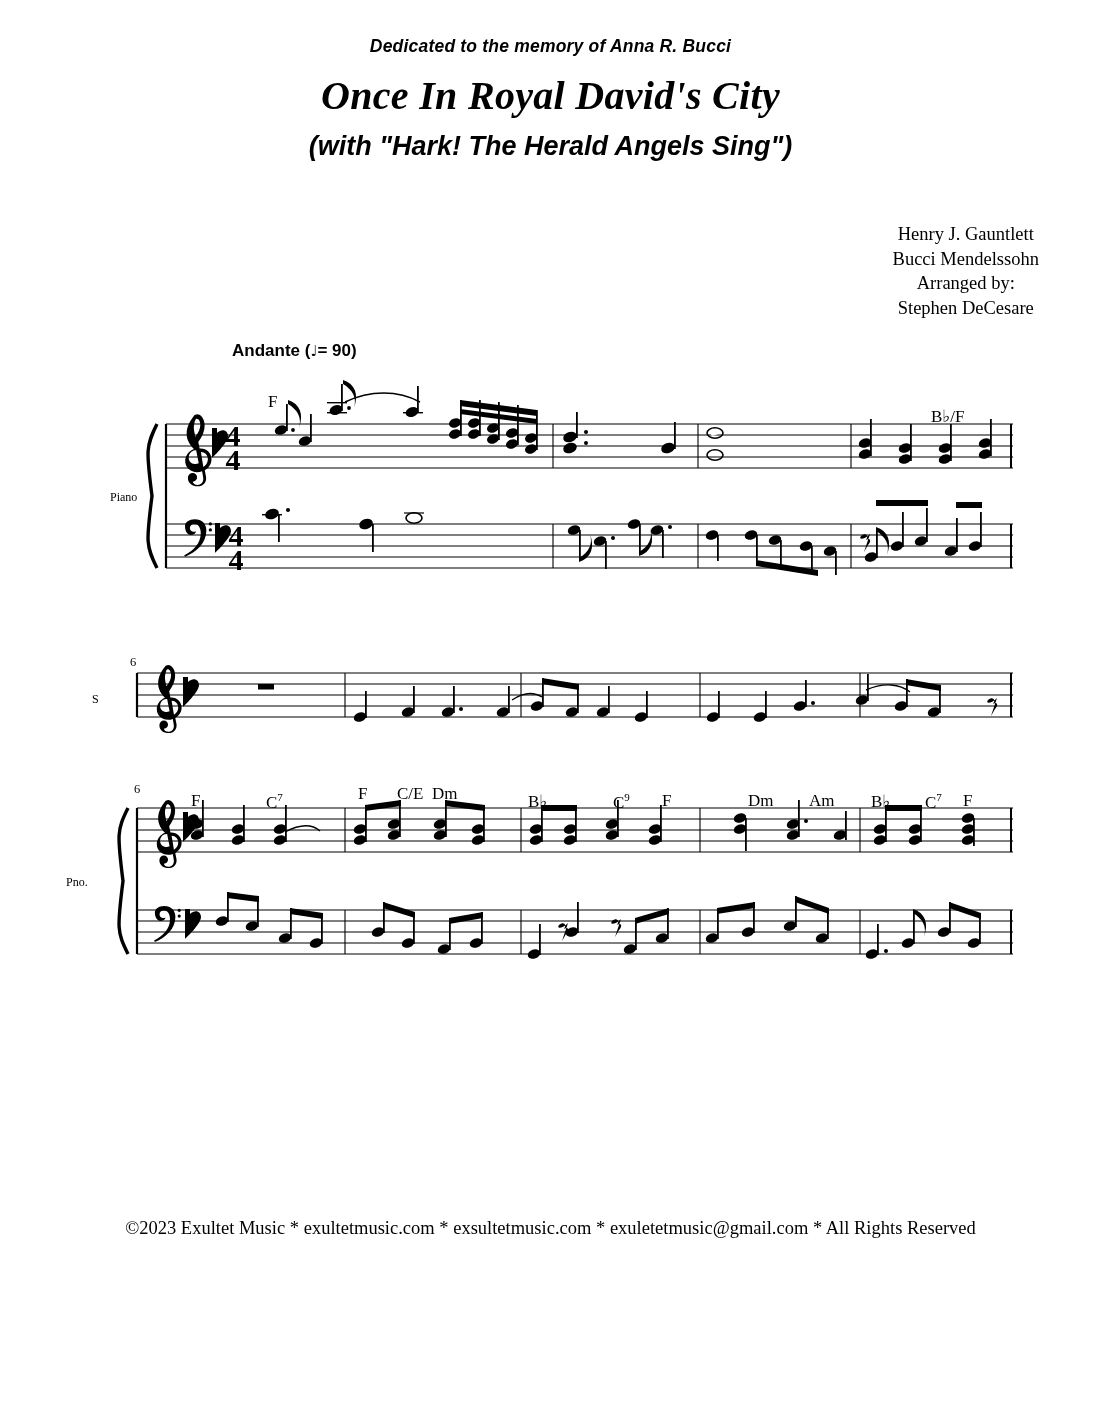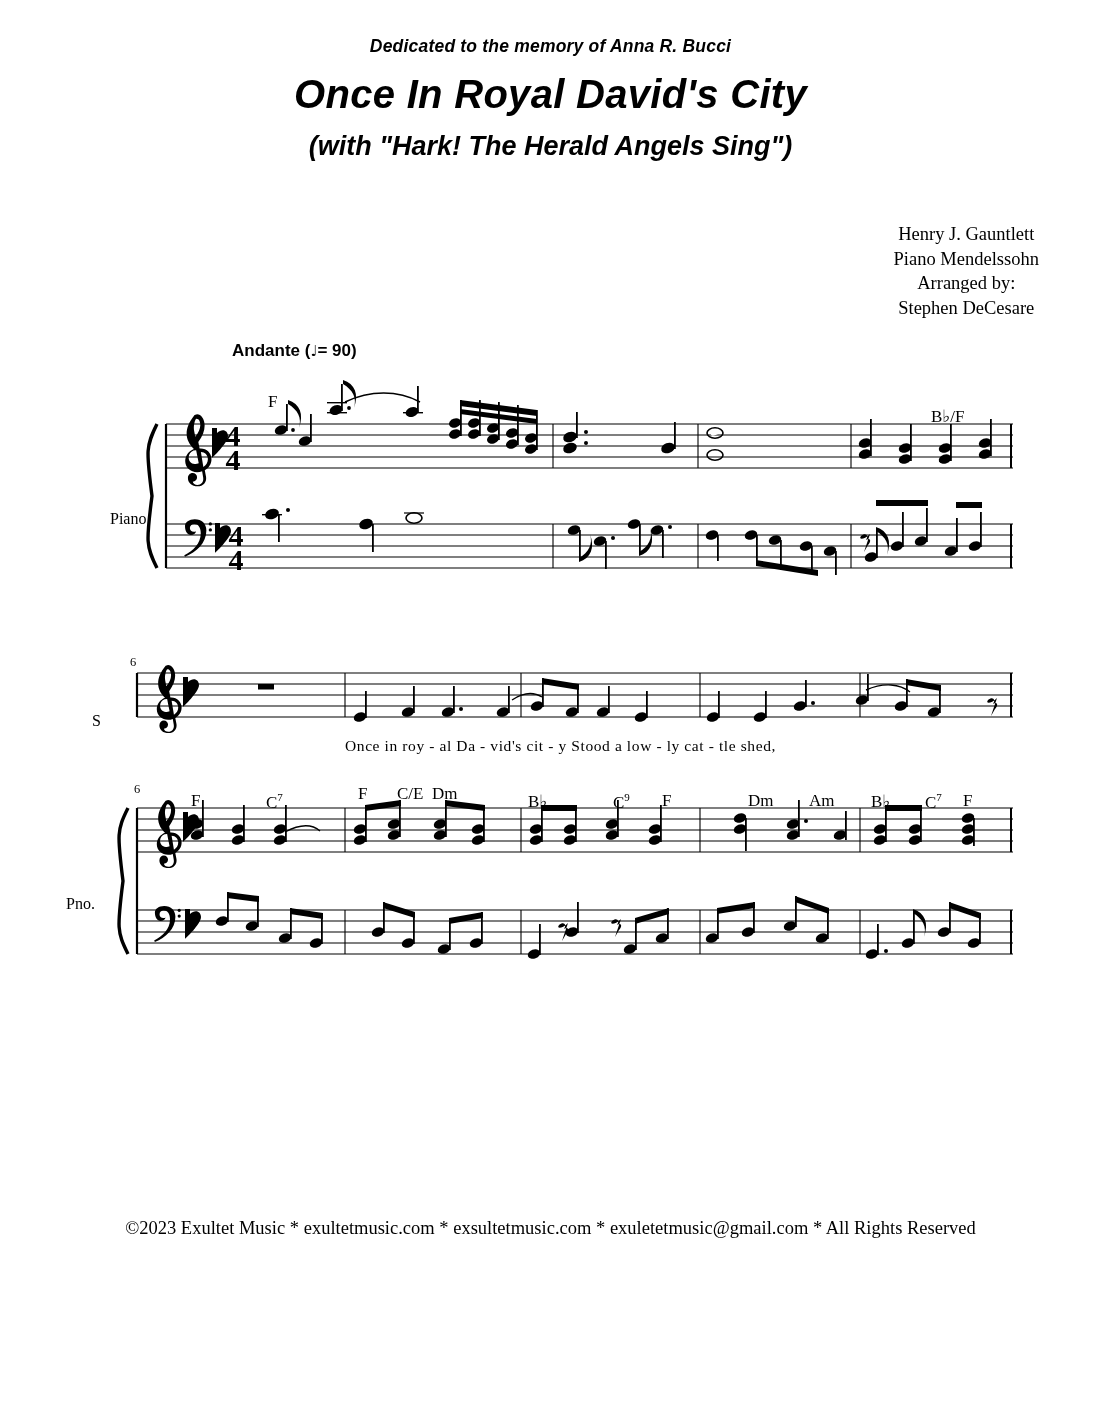--- a/index.html
+++ b/index.html
@@ -34,21 +34,21 @@
     font-style: italic;
     font-size: 17.5px;
     letter-spacing: 0.2px;
   }
   .title {
     position: absolute;
     top: 72px;
     left: 0;
     width: 1101px;
     text-align: center;
-    font-family: Liberation Sans, sans-serif;
+    font-family: Liberation Serif, serif;
     font-weight: bold;
     font-style: italic;
     font-size: 40px;
     letter-spacing: 0.3px;
   }
   .subtitle {
     position: absolute;
     top: 131px;
     left: 0;
     width: 1101px;
@@ -84,22 +84,21 @@
     font-family: "Liberation Sans", sans-serif;
     font-weight: bold;
     font-size: 17px;
     margin-left: 40px;
   }
   .tempo .notegl { font-family: "DejaVu Sans", sans-serif; font-size: 15px; }
 
   
   .instr-label {
     position: absolute;
-    font-size: 16px;
-    margin-top: 20px;
+    font-size: 12px;
   }
 
   .chord {
     position: absolute;
     font-family: "Liberation Serif", serif;
     font-size: 17px;
   }
   .chord sup { font-size: 11px; }
 
   .measure-num {
@@ -132,21 +131,21 @@
 
 <div class="page">
 
   <div class="dedication">Dedicated to the memory of Anna R. Bucci</div>
   <div class="title">Once In Royal David's City</div>
   <div class="subtitle">(with "Hark! The Herald Angels Sing")</div>
 
 
   <div class="credits-right">
     <div>Henry J. Gauntlett</div>
-    <div>Piano Mendelssohn</div>
+    <div>Bucci Mendelssohn</div>
     <div>Arranged by:</div>
     <div>Stephen DeCesare</div>
   </div>
 
   <div class="tempo">
     <span>Andante (</span><span class="notegl">♩</span><span>= 90)</span>
   </div>
 
   <div class="instr-label" style="top:490px;left:110px;">Piano</div>
   <div class="instr-label" style="top:692px;left:92px;">S</div>
@@ -165,21 +164,20 @@
   <div class="chord" style="top:784px;left:432px;">Dm</div>
   <div class="chord" style="top:791px;left:528px;">B♭</div>
   <div class="chord" style="top:791px;left:613px;"><span>C</span><sup>9</sup></div>
   <div class="chord" style="top:791px;left:662px;">F</div>
   <div class="chord" style="top:791px;left:748px;">Dm</div>
   <div class="chord" style="top:791px;left:789px;margin-left:20px;">Am</div>
   <div class="chord" style="top:791px;left:871px;">B♭</div>
   <div class="chord" style="top:791px;left:925px;"><span>C</span><sup>7</sup></div>
   <div class="chord" style="top:791px;left:963px;">F</div>
 
-  <div class="lyric" style="top:737px;left:345px;letter-spacing:0.6px;">Once in  roy - al  Da - vid's cit - y    Stood  a  low - ly  cat - tle  shed,</div>
 
   <div class="copyright">©2023  Exultet Music * exultetmusic.com * exsultetmusic.com * exuletetmusic@gmail.com * All Rights Reserved</div>
 
   <svg class="score-svg" width="1101" height="1425" viewBox="0 0 1101 1425">
     <g stroke="#000" stroke-width="1.1" fill="#000">
 
       <g id="s1-treble">
         <line x1="166" y1="424" x2="1013" y2="424"></line>
         <line x1="166" y1="435" x2="1013" y2="435"></line>
         <line x1="166" y1="446" x2="1013" y2="446"></line>

